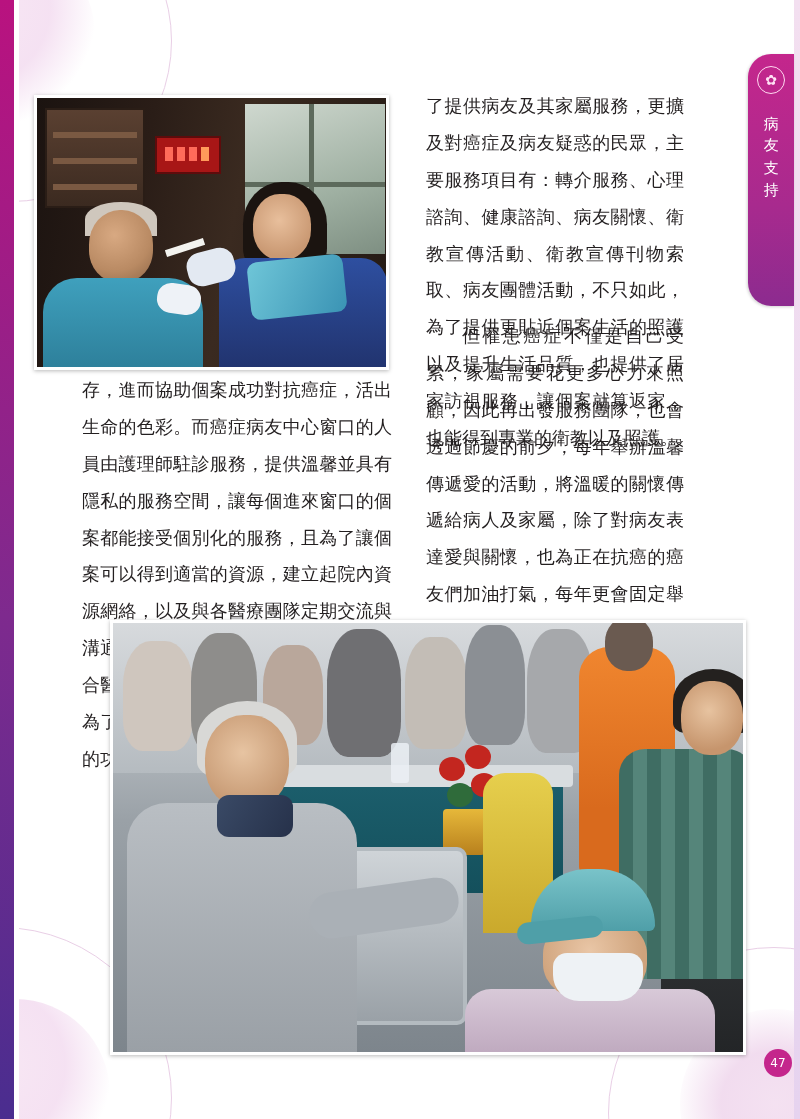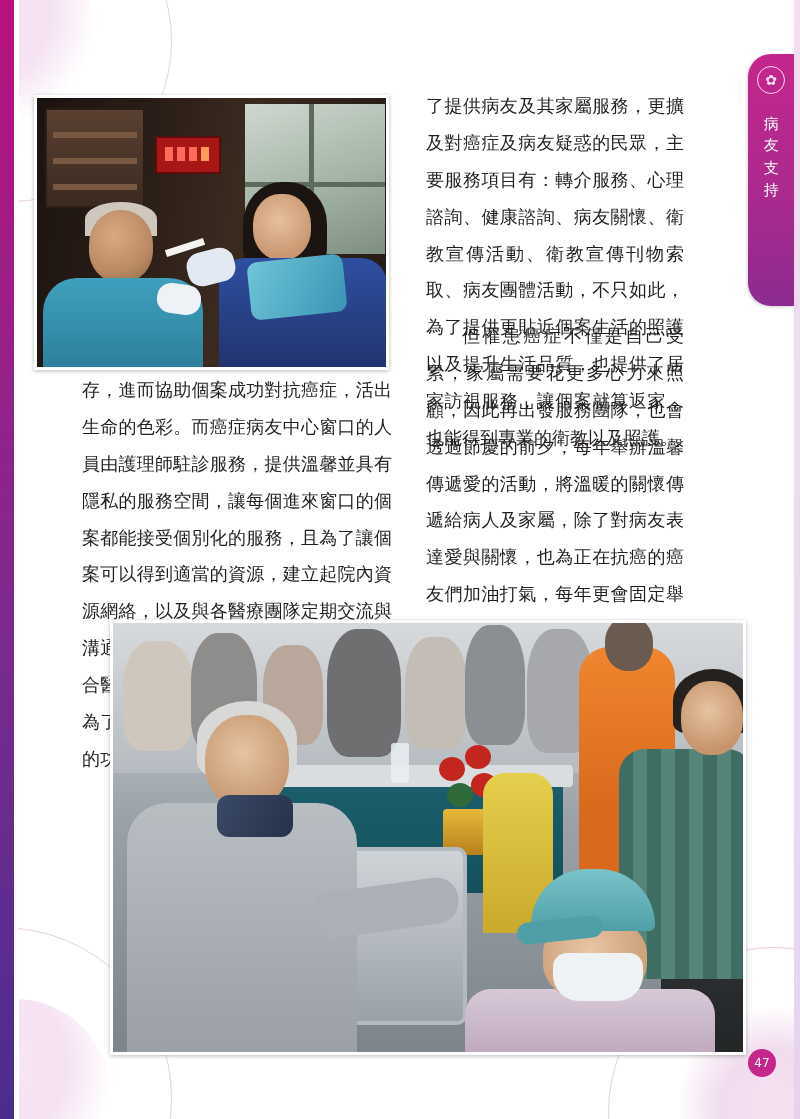--- a/index.html
+++ b/index.html
@@ -97,21 +97,21 @@
     letter-spacing: 2px;
     writing-mode: vertical-rl;
     text-orientation: upright;
     font-family: "DejaVu Serif", "Liberation Serif", serif;
     line-height: 1.9;
   }
 
   
   .page-number {
     position: absolute;
-    right: 24px;
+    right: 8px;
     bottom: 42px;
     width: 28px;
     height: 28px;
     border-radius: 50%;
     background: #c4268c;
     color: #fff;
     font-size: 12px;
     display: flex;
     align-items: center;
     justify-content: center;

